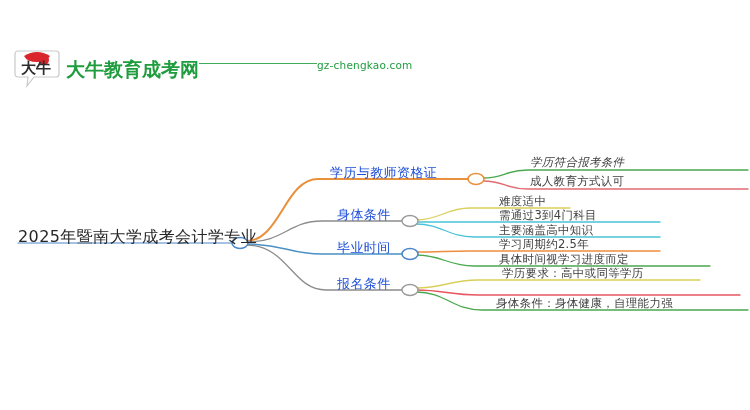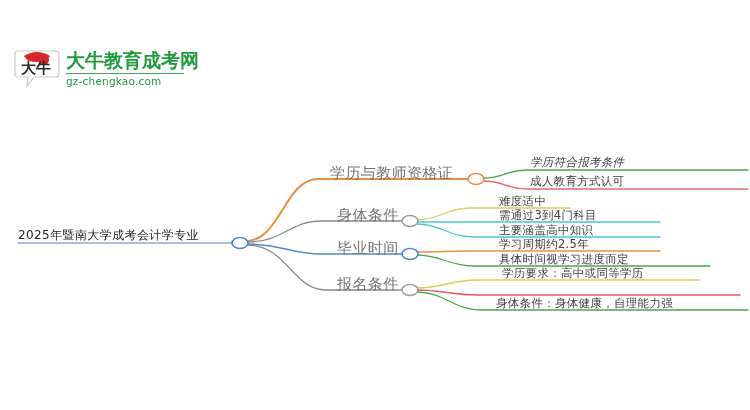--- a/index.html
+++ b/index.html
@@ -16,21 +16,21 @@
   
   .logo-wrap{
     position:absolute;left:14px;top:8px;
     width:180px;height:50px;
     display:flex;align-items:center;gap:6px;
   }
   .logo-mark{
     position:relative;width:46px;height:44px;flex:0 0 46px;
   }
   .logo-mark svg{display:block;}
-  .logo-text{display:flex;flex-direction:column;justify-content:space-between;line-height:1;}
+  .logo-text{display:flex;justify-content:space-between;line-height:1;}
   .logo-title{
     font-size:19px;font-weight:bold;color:#1f9c3d;letter-spacing:0px;
     font-family:"DejaVu Sans","Liberation Sans",sans-serif;
     white-space:nowrap;
   }
   .logo-rule{height:1px;background:#1f9c3d;margin:3px 0 2px 0;width:118px;opacity:.85;}
   .logo-sub{
     font-size:10.5px;font-weight:normal;color:#1f9c3d;letter-spacing:.2px;
     font-family:"DejaVu Sans","Liberation Sans",sans-serif;
     white-space:nowrap;
@@ -40,22 +40,22 @@
   #map{position:absolute;left:0;top:0;width:750px;height:410px;}
 
   
   .lbl{
     position:absolute;
     font-family:"DejaVu Sans","Liberation Sans",sans-serif;
     color:#3b3b3b;
     white-space:nowrap;
     line-height:1;
   }
-  .lbl-root{font-size:12px;color:#262626;letter-spacing:.4px;}
-  .lbl-branch{font-size:15px;color:#737373;letter-spacing:.4px;}
+  .lbl-root{font-size:16px;color:#262626;letter-spacing:.4px;}
+  .lbl-branch{font-size:13px;color:#1d4ed8;letter-spacing:.4px;}
   .lbl-leaf{font-size:11.5px;color:#3f3f3f;letter-spacing:.3px;}
 </style>
 </head>
 <body>
 
 <div id="stage">
 
   <div class="logo-wrap">
     <div class="logo-mark">
       <svg width="46" height="44" viewBox="0 0 46 44">

